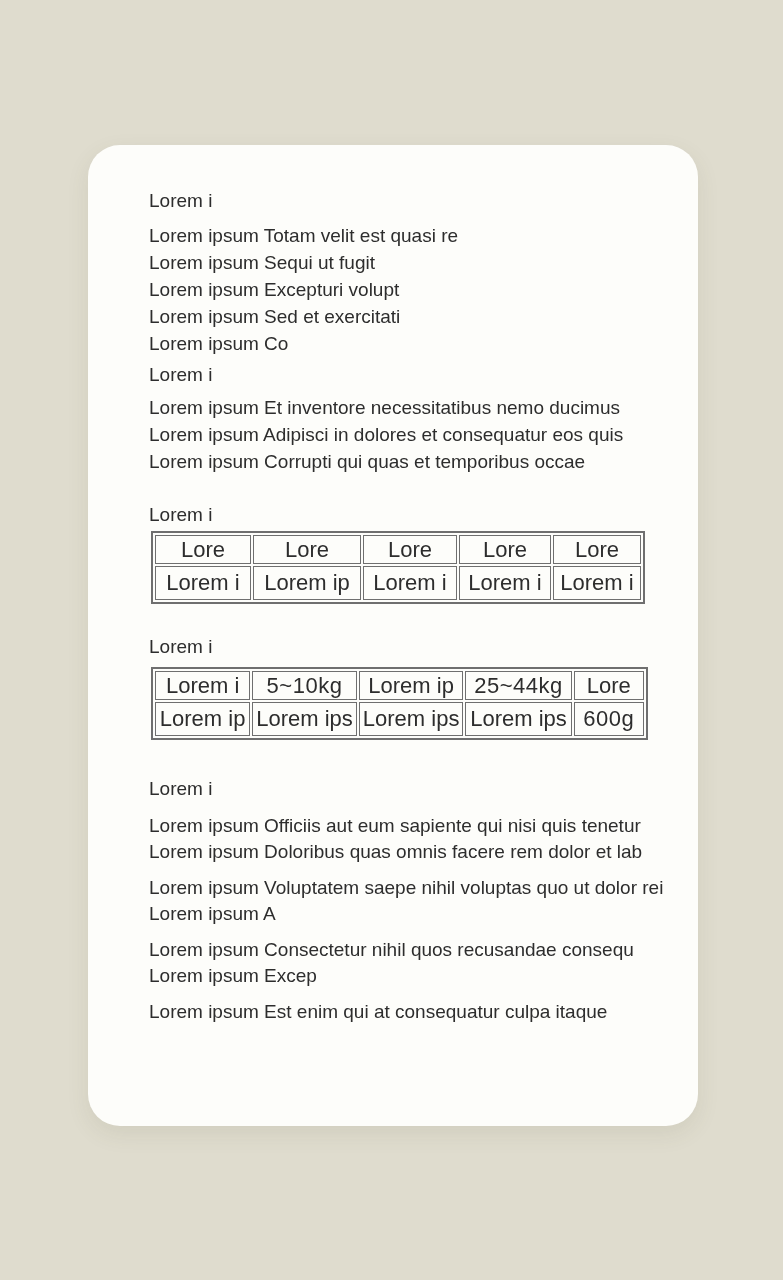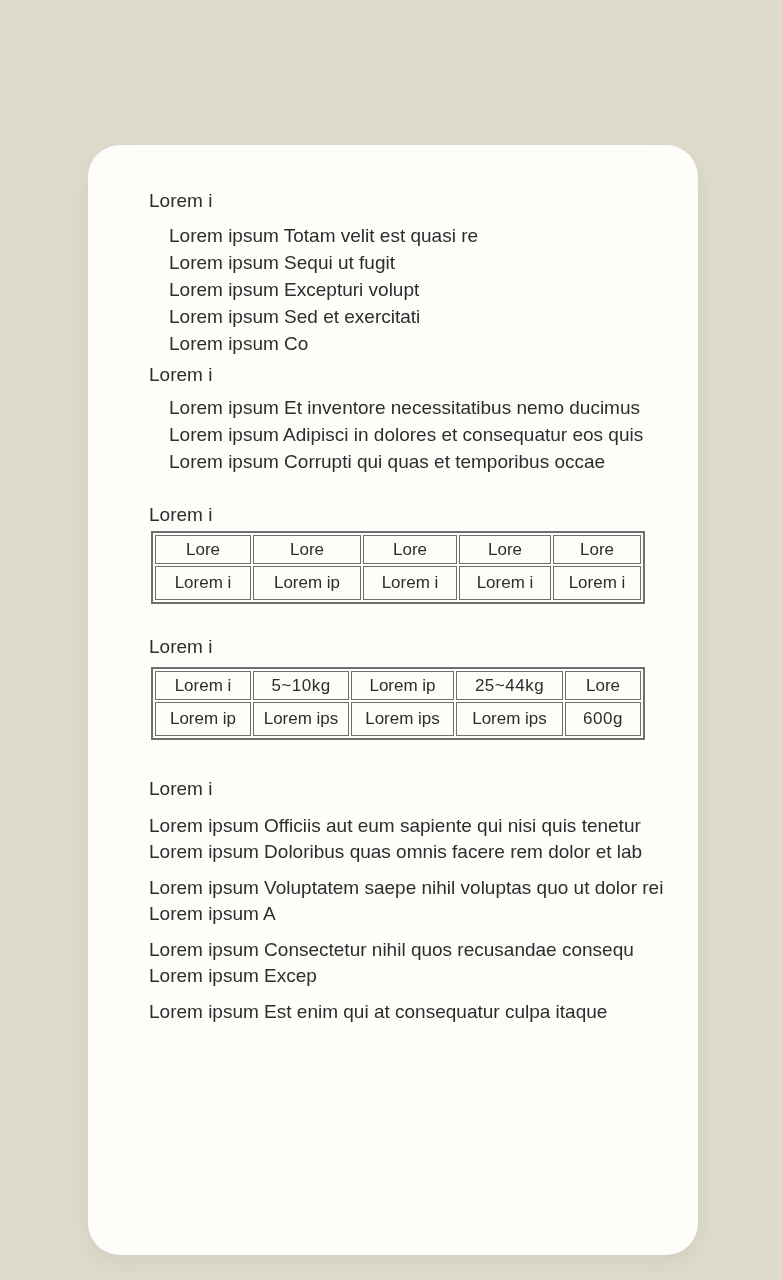--- a/index.html
+++ b/index.html
@@ -8,21 +8,21 @@
     background: #dfdcce;
     font-family: "Liberation Sans", "DejaVu Sans", sans-serif;
     position: relative;
     overflow: hidden;
   }
   .card {
     position: absolute;
     left: 88px;
     top: 145px;
     width: 610px;
-    height: 1110px;
+    height: 981px;
     background: #fdfdfa;
     border-radius: 32px;
     box-shadow: 0 8px 22px rgba(90, 85, 60, 0.10);
     padding: 42px 50px 40px 61px;
     color: #2d2d2d;
   }
   .heading {
     font-size: 19px;
     line-height: 27px;
     font-weight: 400;
@@ -32,36 +32,35 @@
   .h2 { margin: 4px 0 6px 0; }
   .h3 { margin: 26px 0 3px 0; }
   .h4 { margin: 29px 0 7px 0; }
   .h5 { margin: 35px 0 11px 0; }
   .line-block { }
   .line {
     font-size: 19px;
     line-height: 27px;
     color: #2d2d2d;
     white-space: nowrap;
-    margin-left: 20px;
   }
   .block1 { margin-bottom: 4px; }
   table.spec {
     border-collapse: separate;
     border-spacing: 2px;
     border: 2px solid #6f6f6f;
     table-layout: fixed;
     background: #fdfdfa;
     margin-left: 2px;
   }
   table.spec td {
     border: 1.5px solid #6f6f6f;
     text-align: center;
     vertical-align: middle;
-    font-size: 17px;
+    font-size: 22px;
     color: #2d2d2d;
     white-space: nowrap;
     overflow: hidden;
     padding: 0 3px;
   }
   table.spec tr.r1 td { height: 29px; }
   table.spec tr.r2 td { height: 34px; }
   td.muted { color: #9b9b9b; letter-spacing: 0.5px; }
   .para-block { }
   .para { margin-bottom: 10px; }

